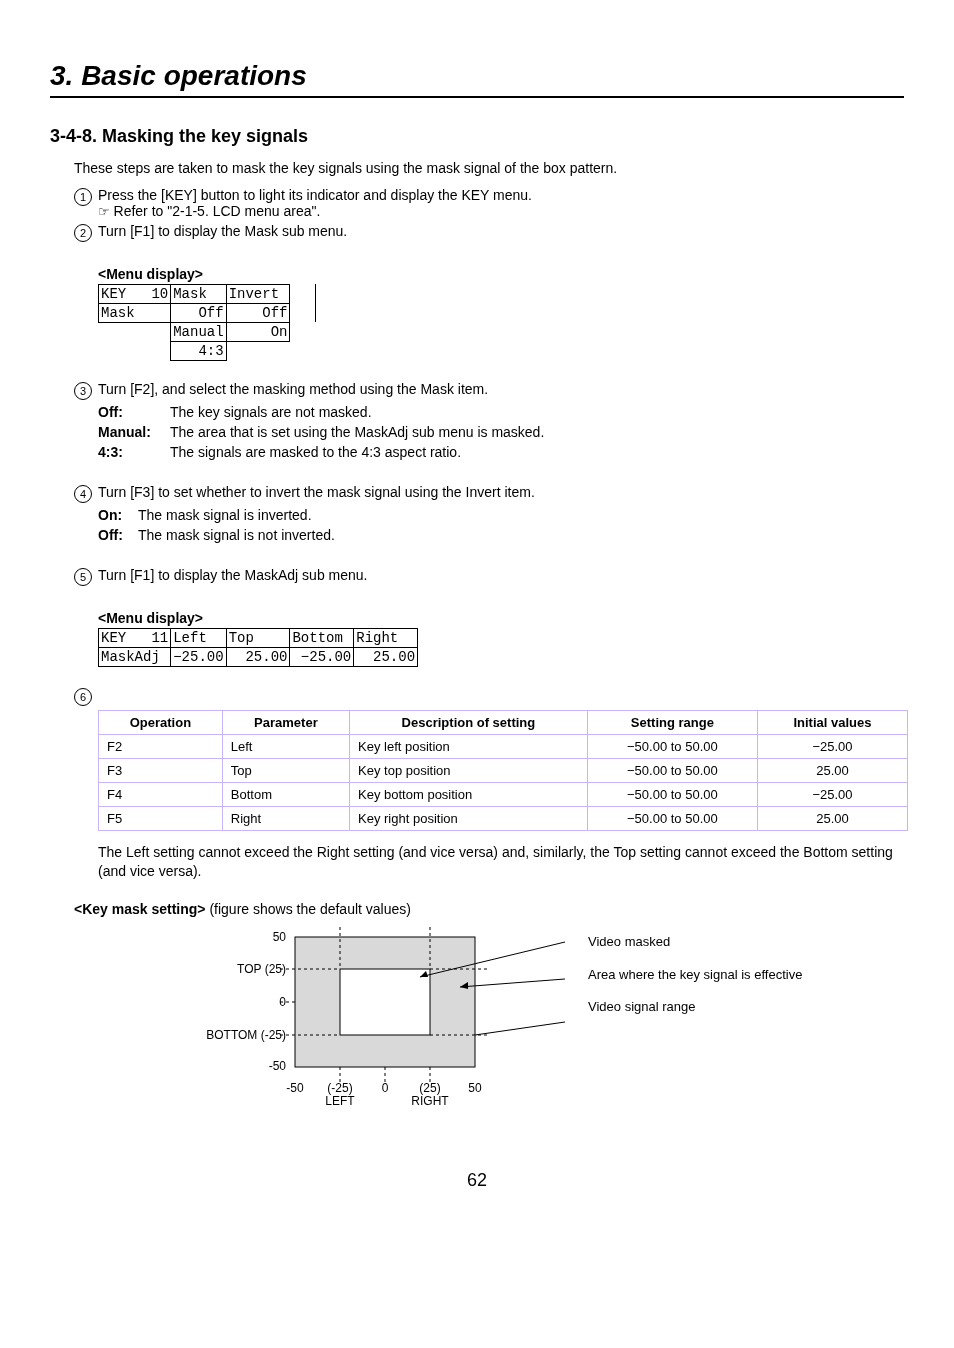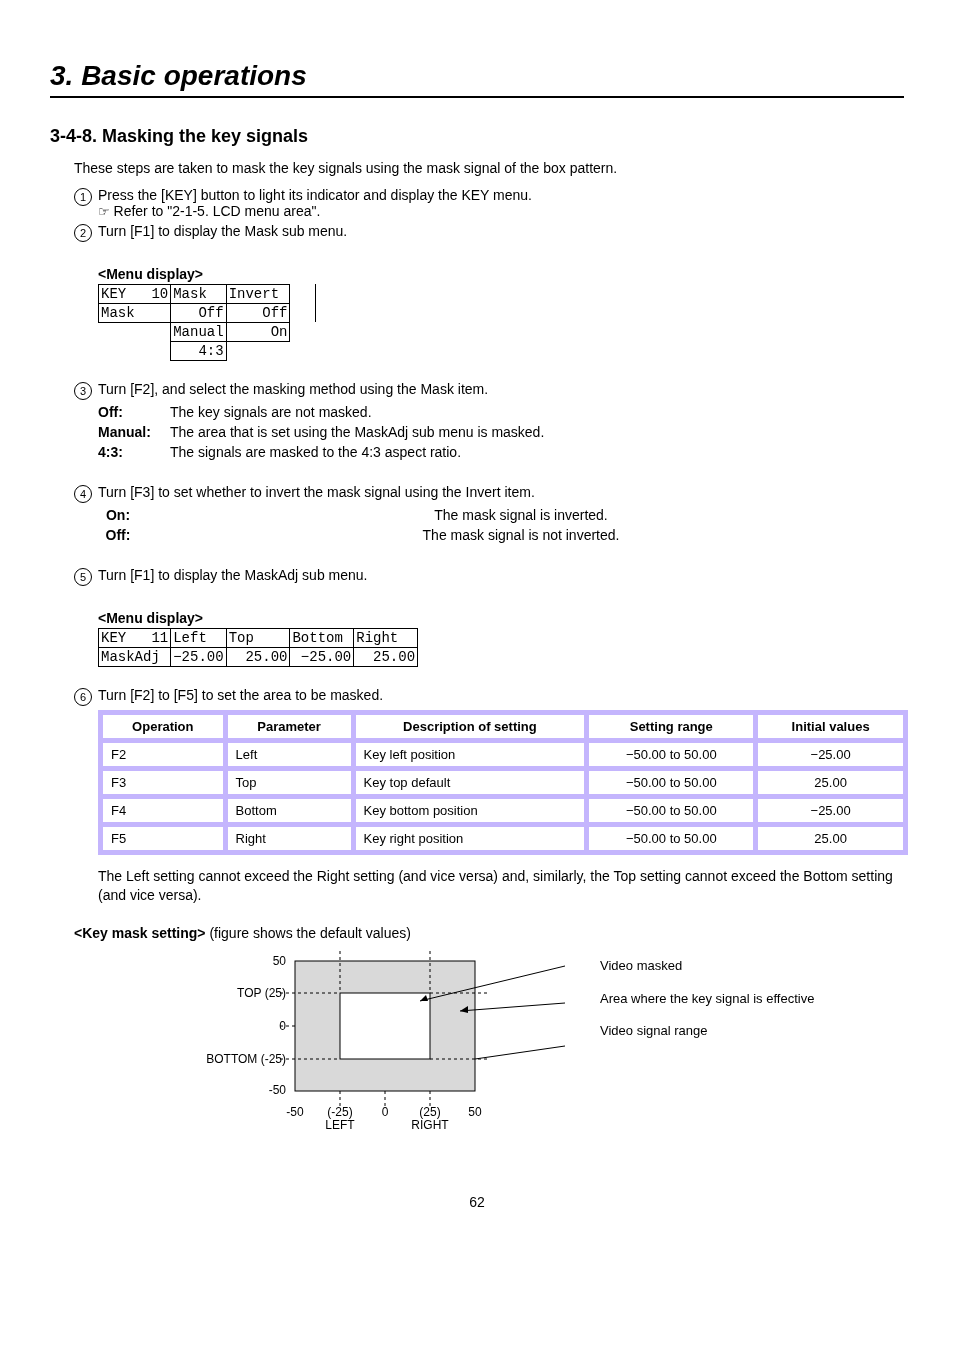--- a/index.html
+++ b/index.html
@@ -60,50 +60,50 @@
   .lcd td {
     border: 1px solid #000;
     padding: 1px 2px;
     margin-left: 23px;
   }
   .lcd .noborder { border: none; }
   .deflist { margin-left: 48px; }
   .deflist .row { display: flex; margin: 4px 0; }
   .deflist .term { font-weight: bold; width: 72px; flex: 0 0 72px; }
   .deflist .def { flex: 1; }
-  .deflist2 { margin-left: 48px; text-align: center; }
+  .deflist2 { margin-left: 48px; }
   .deflist2 .row { display: flex; margin: 4px 0; }
   .deflist2 .term { font-weight: bold; width: 40px; flex: 0 0 40px; }
   .deflist2 .def { flex: 1; }
   table.settings {
     border-collapse: collapse;
     width: 810px;
     margin-left: 48px;
     font-size: 13px;
   }
   table.settings th, table.settings td {
-    border: 5px solid #c4b5fd;
+    border: 1px solid #c4b5fd;
     padding: 4px 8px;
   }
   table.settings th {
     font-weight: bold;
     text-align: center;
   }
   table.settings td.c { text-align: center; }
   .note { margin: 12px 0 0 48px; line-height: 1.4; }
   .fig-label { margin: 18px 0 8px 24px; }
   .fig-wrap {
     display: flex;
     margin-left: 130px;
-    gap: 30px;
+    gap: 18px;
   }
   .fig-svg { flex: 0 0 auto; }
   .legend { font-size: 13px; line-height: 1.4; margin-top: 6px; }
   .legend div { margin-bottom: 14px; }
-  .page-num { text-align: center; font-size: 14px; margin-top: 40px; }
+  .page-num { text-align: center; font-size: 18px; margin-top: 40px; }
 </style>
 </head>
 <body>
 
 
 
 <div class="chapter-title">3. Basic operations</div>
 
 <div class="section-title">
   <span>3-4-8.</span>
@@ -222,21 +222,20 @@
     <td>  25.00</td>
     <td> −25.00</td>
     <td>  25.00</td>
   </tr>
 </tbody></table>
 
 <br>
 
 <div class="step">
   <span class="circled">6</span>
-  <div class="step-body">Turn [F2] to [F5] to set the area to be masked.</div>
 </div>
 
 <table class="settings">
   <thead>
     <tr>
       <th>Operation</th>
       <th>Parameter</th>
       <th>Description of setting</th>
       <th>Setting range</th>
       <th>Initial values</th>
@@ -246,21 +245,21 @@
     <tr>
       <td>F2</td>
       <td>Left</td>
       <td>Key left position</td>
       <td class="c">−50.00 to 50.00</td>
       <td class="c">−25.00</td>
     </tr>
     <tr>
       <td>F3</td>
       <td>Top</td>
-      <td>Key top default</td>
+      <td>Key top position</td>
       <td class="c">−50.00 to 50.00</td>
       <td class="c">25.00</td>
     </tr>
     <tr>
       <td>F4</td>
       <td>Bottom</td>
       <td>Key bottom position</td>
       <td class="c">−50.00 to 50.00</td>
       <td class="c">−25.00</td>
     </tr>

